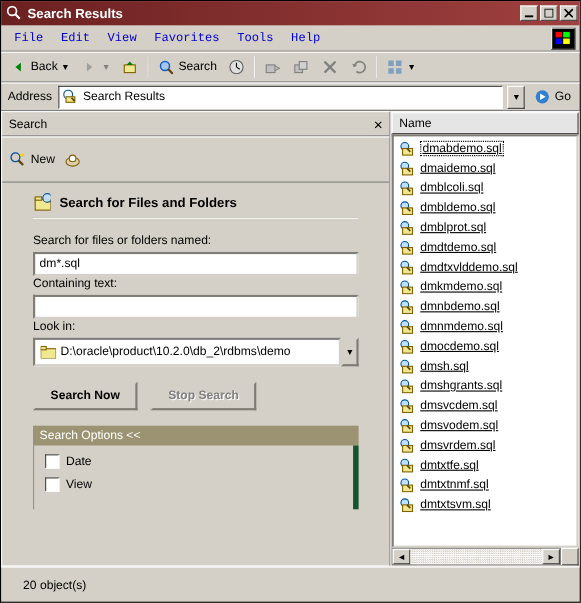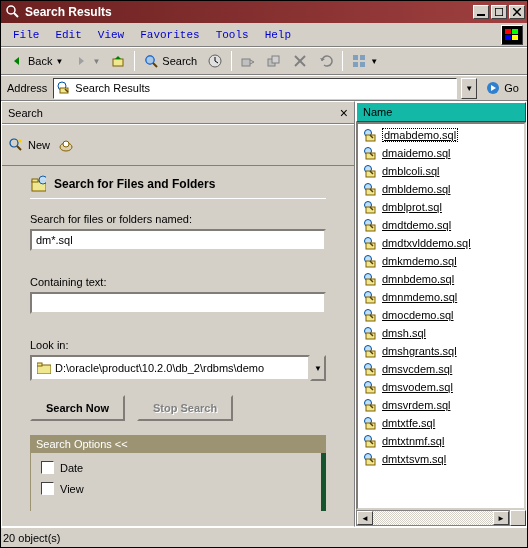--- a/index.html
+++ b/index.html
@@ -33,45 +33,45 @@
   .left-hdr .txt { flex:1; }
   .left-hdr .close { font-family:Arial; font-size:14px; cursor:default; }
   .left-tb { height:42px; display:flex; align-items:center; padding:0 6px; gap:8px; border-bottom:1px solid #808080; border-top:1px solid #fff; }
   .left-tb .tb-item { display:flex; align-items:center; gap:4px; cursor:default; }
   
   .left-body { flex:1; overflow:auto; padding:10px 28px; }
   .sh-title { display:flex; align-items:center; gap:8px; margin-bottom:6px; }
   .sh-title .txt { font-weight:bold; font-size:12px; }
   .hr { height:1px; background:#808080; border-bottom:1px solid #fff; margin-bottom:14px; }
   .flabel { margin-bottom:4px; }
-  .finput { width:100%; background:#fff; border:2px inset #d4d0c8; padding:3px 4px; margin-bottom:25px; font-size:11px; }
+  .finput { width:100%; background:#fff; border:2px inset #d4d0c8; padding:3px 4px; margin-bottom:1px; font-size:11px; }
   .combo { display:flex; margin-bottom:14px; }
   .combo .cin { flex:1; background:#fff; border:2px inset #d4d0c8; padding:3px 4px; display:flex; align-items:center; gap:3px; overflow:hidden; }
   .combo .cdd { width:16px; background:#d4d0c8; border:2px outset #d4d0c8; display:flex; align-items:center; justify-content:center; }
   .btnrow { display:flex; gap:12px; margin-bottom:14px; }
   .btn { padding:5px 14px; background:#d4d0c8; border:2px outset #d4d0c8; cursor:default;font-weight:bold; }
   .btn.dis { color:#808080; text-shadow:1px 1px 0 #fff; }
   .opthdr { background:#9b9372; color:#fff; padding:3px 6px; font-size:11px; }
   .optbox { border-left:1px solid #9b9372; border-right:5px solid #14532d; padding:8px 10px; }
   .chk { display:flex; align-items:center; gap:6px; margin-bottom:8px; }
   .chk .box { width:13px; height:13px; background:#fff; border:1px solid; border-color:#404040 #fff #fff #404040; }
   
   .right { flex:1; border:1px solid #fff; display:flex; flex-direction:column; min-width:0;}
-  .right-hdr { height:20px; background:#14b8a6; border:1px solid; border-color:#fff #404040 #404040 #fff; padding:0 6px; display:flex; align-items:center; }
+  .right-hdr { height:20px; background:#e5e5e5; border:1px solid; border-color:#fff #404040 #404040 #fff; padding:0 6px; display:flex; align-items:center; }
   .right-body { flex:1; background:#fff; border:2px inset #d4d0c8; overflow:auto; padding:2px; }
   .frow { display:flex; align-items:center; gap:4px; padding:1px 2px; cursor:default; white-space:nowrap; }
   .frow .fic { width:16px; height:16px; display:flex; align-items:center; justify-content:center; flex-shrink:0; }
   .frow .fn { text-decoration:underline; }
   .frow.sel .fn { border:1px dotted #000; padding:0 1px; }
   .sbwrap { height:16px; display:flex; }
   .hsb { flex:1; background:#d4d0c8; border:1px solid #808080; display:flex; }
   .sbbtn { width:16px; background:#d4d0c8; border:1px solid; border-color:#fff #404040 #404040 #fff; display:flex; align-items:center; justify-content:center; font-size:8px;}
   .sbtrack { flex:1; background:repeating-conic-gradient(#d4d0c8 0% 25%, #fff 0% 50%) 50% / 2px 2px; }
   
-  .status { height:20px; border-top:1px solid #fff; padding:2px 2px; display:flex; align-items:center; }
+  .status { height:32px; border-top:1px solid #fff; padding:2px 20px; display:flex; align-items:center; }
   
   svg { display:block; }
 </style>
 </head>
 <body>
 
 <div class="titlebar">
   <span class="ticon">
     <svg width="14" height="14" viewBox="0 0 14 14">
         <circle cx="5" cy="5" r="4" fill="none" stroke="#fff" stroke-width="1.5"></circle>

